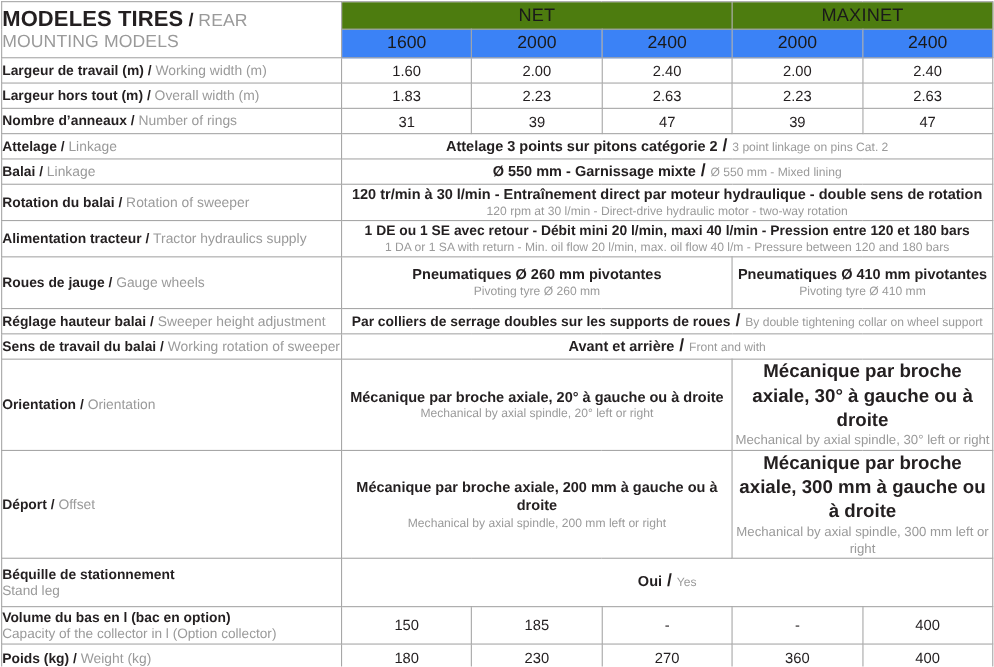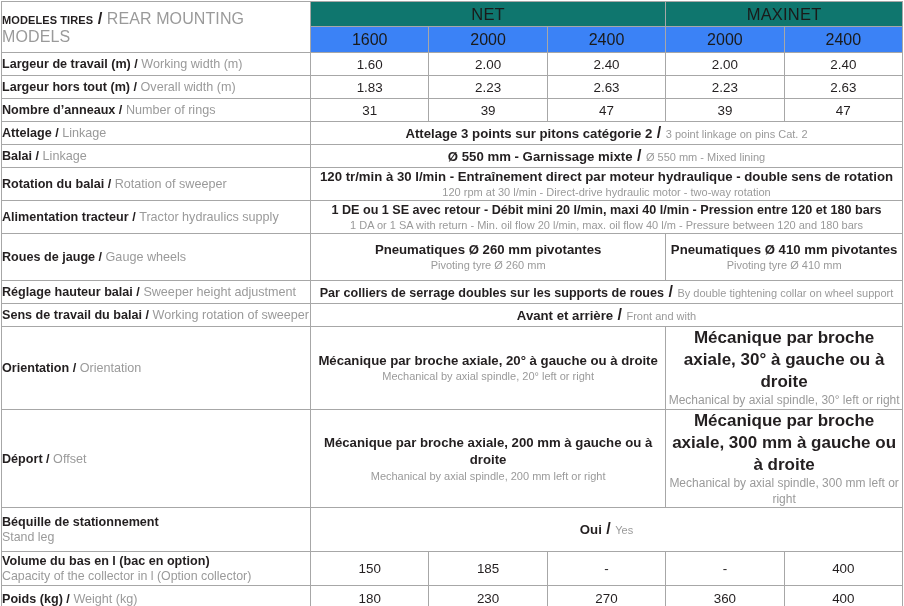--- a/index.html
+++ b/index.html
@@ -29,21 +29,21 @@
     font-weight: normal;
   }
 
   
   .col-label  { width: 308px; }
   .col-m      { width: 118px; }
   .col-m-last { width: 118px; }
 
   
   .hdr-brand {
-    background: #0f766e;
+    background: #4d7c0f;
     color: #1a1a1a;
     text-align: center;
     font-size: 16.5px;
     font-weight: bold;
     letter-spacing: .2px;
     height: 24px;
     line-height: 24px;
   }
   .hdr-model {
     background: #3b82f6;
@@ -52,21 +52,21 @@
     font-size: 16px;
     font-weight: bold;
     height: 25px;
     line-height: 25px;
   }
   .title-cell {
     padding: 0 9px;
     height: 49px;
   }
   .title-fr {
-    font-size: 11px;
+    font-size: 20px;
     font-weight: bold;
     letter-spacing: .1px;
   }
   .title-sep {
     font-size: 16.5px;
     font-weight: bold;
     color: #231f20;
   }
   .title-en {
     font-size: 16px;

